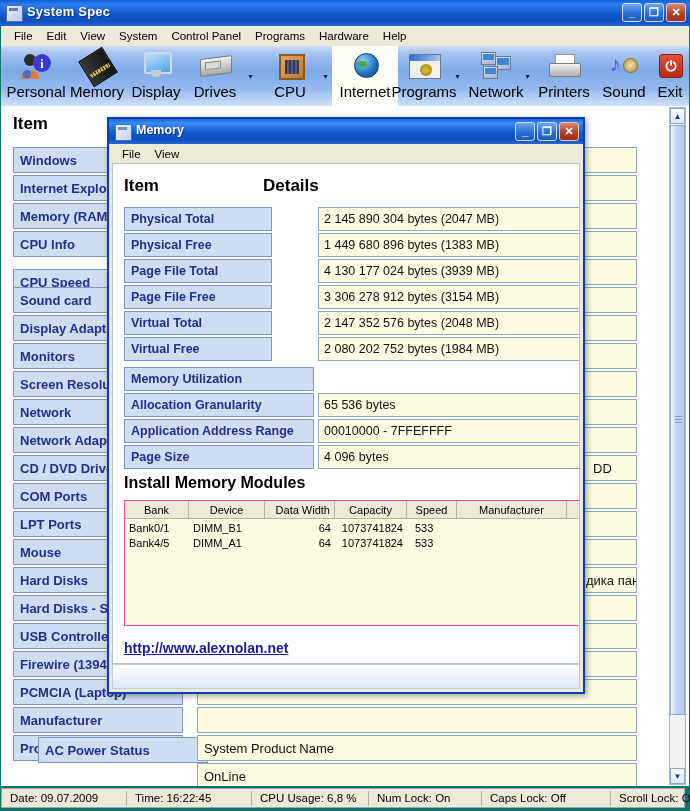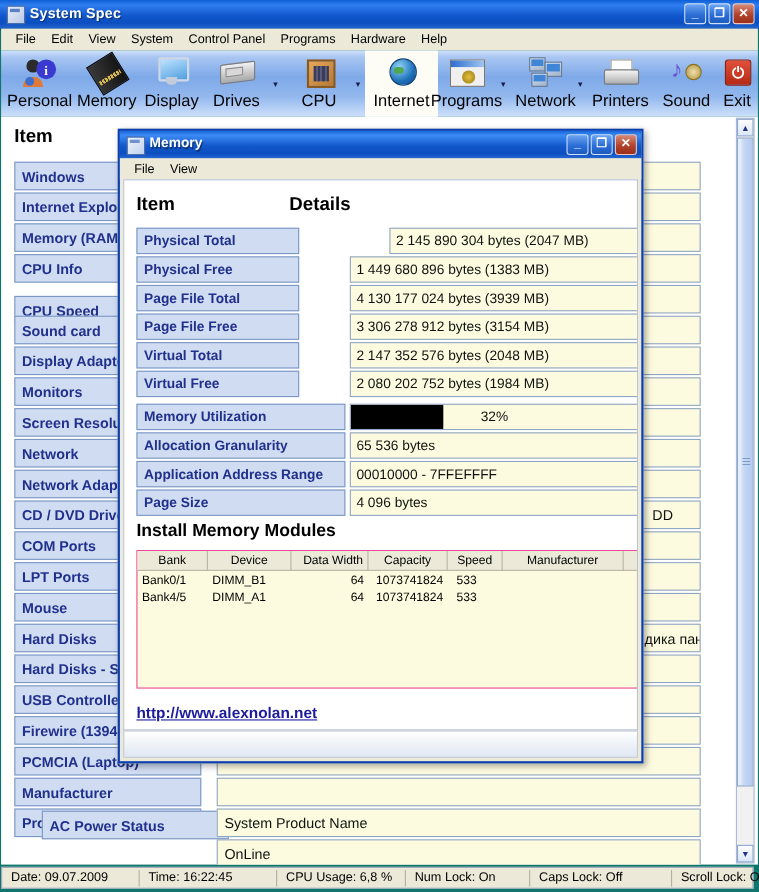--- a/index.html
+++ b/index.html
@@ -478,32 +478,28 @@
       <div class="m-head" style="left:11px;top:12px;">Item</div>
       <div class="m-head" style="left:150px;top:12px;">Details</div>
 
       <div class="m-item" style="top:43px;">Physical Total</div>
       <div class="m-item" style="top:69px;">Physical Free</div>
       <div class="m-item" style="top:95px;">Page File Total</div>
       <div class="m-item" style="top:121px;">Page File Free</div>
       <div class="m-item" style="top:147px;">Virtual Total</div>
       <div class="m-item" style="top:173px;">Virtual Free</div>
 
-      <div class="m-det" style="top:43px;margin-left:36px;">2 145 890 304 bytes  (2047 MB)</div>
+      <div class="m-det" style="top:43px;">2 145 890 304 bytes  (2047 MB)</div>
       <div class="m-det" style="top:69px;">1 449 680 896 bytes  (1383 MB)</div>
       <div class="m-det" style="top:95px;">4 130 177 024 bytes  (3939 MB)</div>
       <div class="m-det" style="top:121px;">3 306 278 912 bytes  (3154 MB)</div>
       <div class="m-det" style="top:147px;">2 147 352 576 bytes  (2048 MB)</div>
       <div class="m-det" style="top:173px;">2 080 202 752 bytes  (1984 MB)</div>
 
       <div class="m-item" style="top:203px;width:190px;">Memory Utilization</div>
-      <div class="m-bar" style="top:203px;">
-        <div class="fill" id="util-fill" style="width: 32%; background: rgb(0, 0, 0);"></div>
-        <div class="pct">32%</div>
-      </div>
 
       <div class="m-item" style="top:229px;width:190px;">Allocation Granularity</div>
       <div class="m-item" style="top:255px;width:190px;">Application Address Range</div>
       <div class="m-item" style="top:281px;width:190px;">Page Size</div>
 
       <div class="m-det" style="top:229px;">65 536 bytes</div>
       <div class="m-det" style="top:255px;text-align:center;">00010000 - 7FFEFFFF</div>
       <div class="m-det" style="top:281px;">4 096 bytes</div>
 
       <div class="m-sub" style="top:310px;">Install Memory Modules</div>

